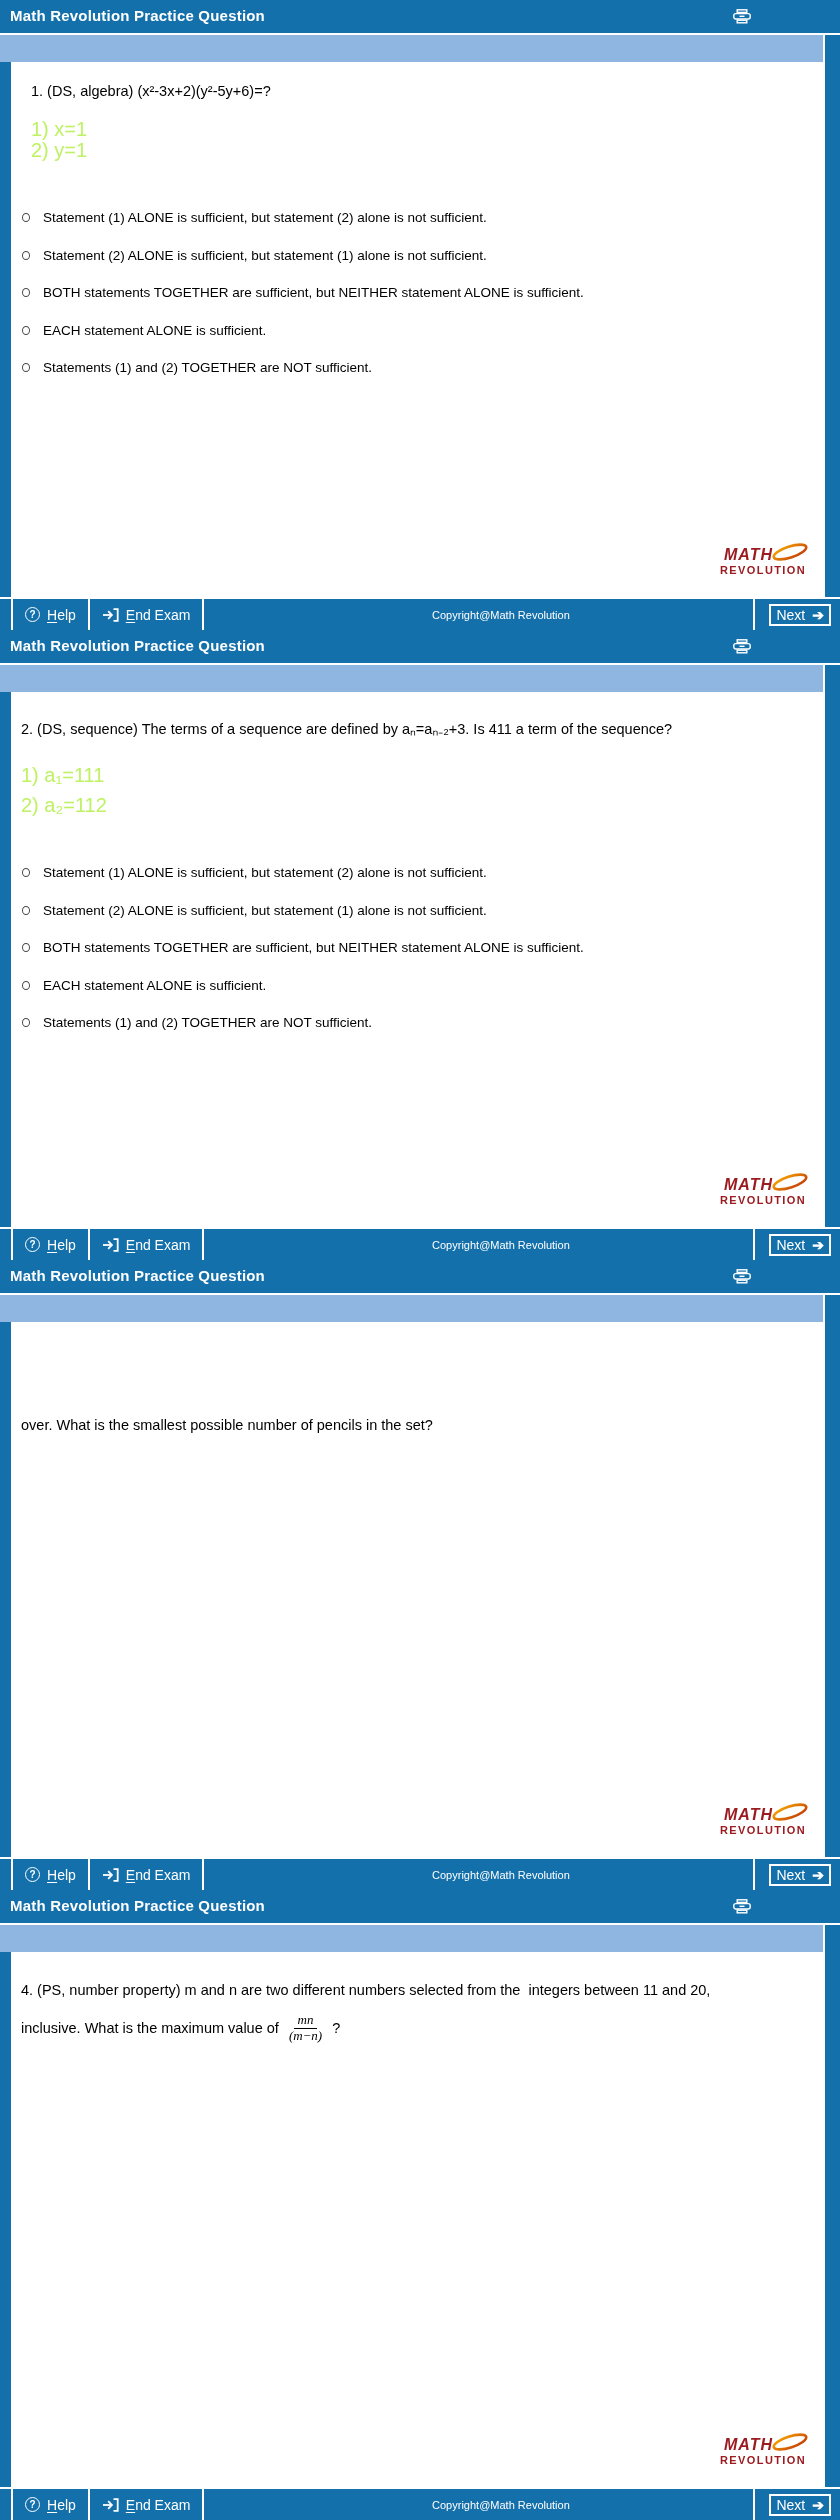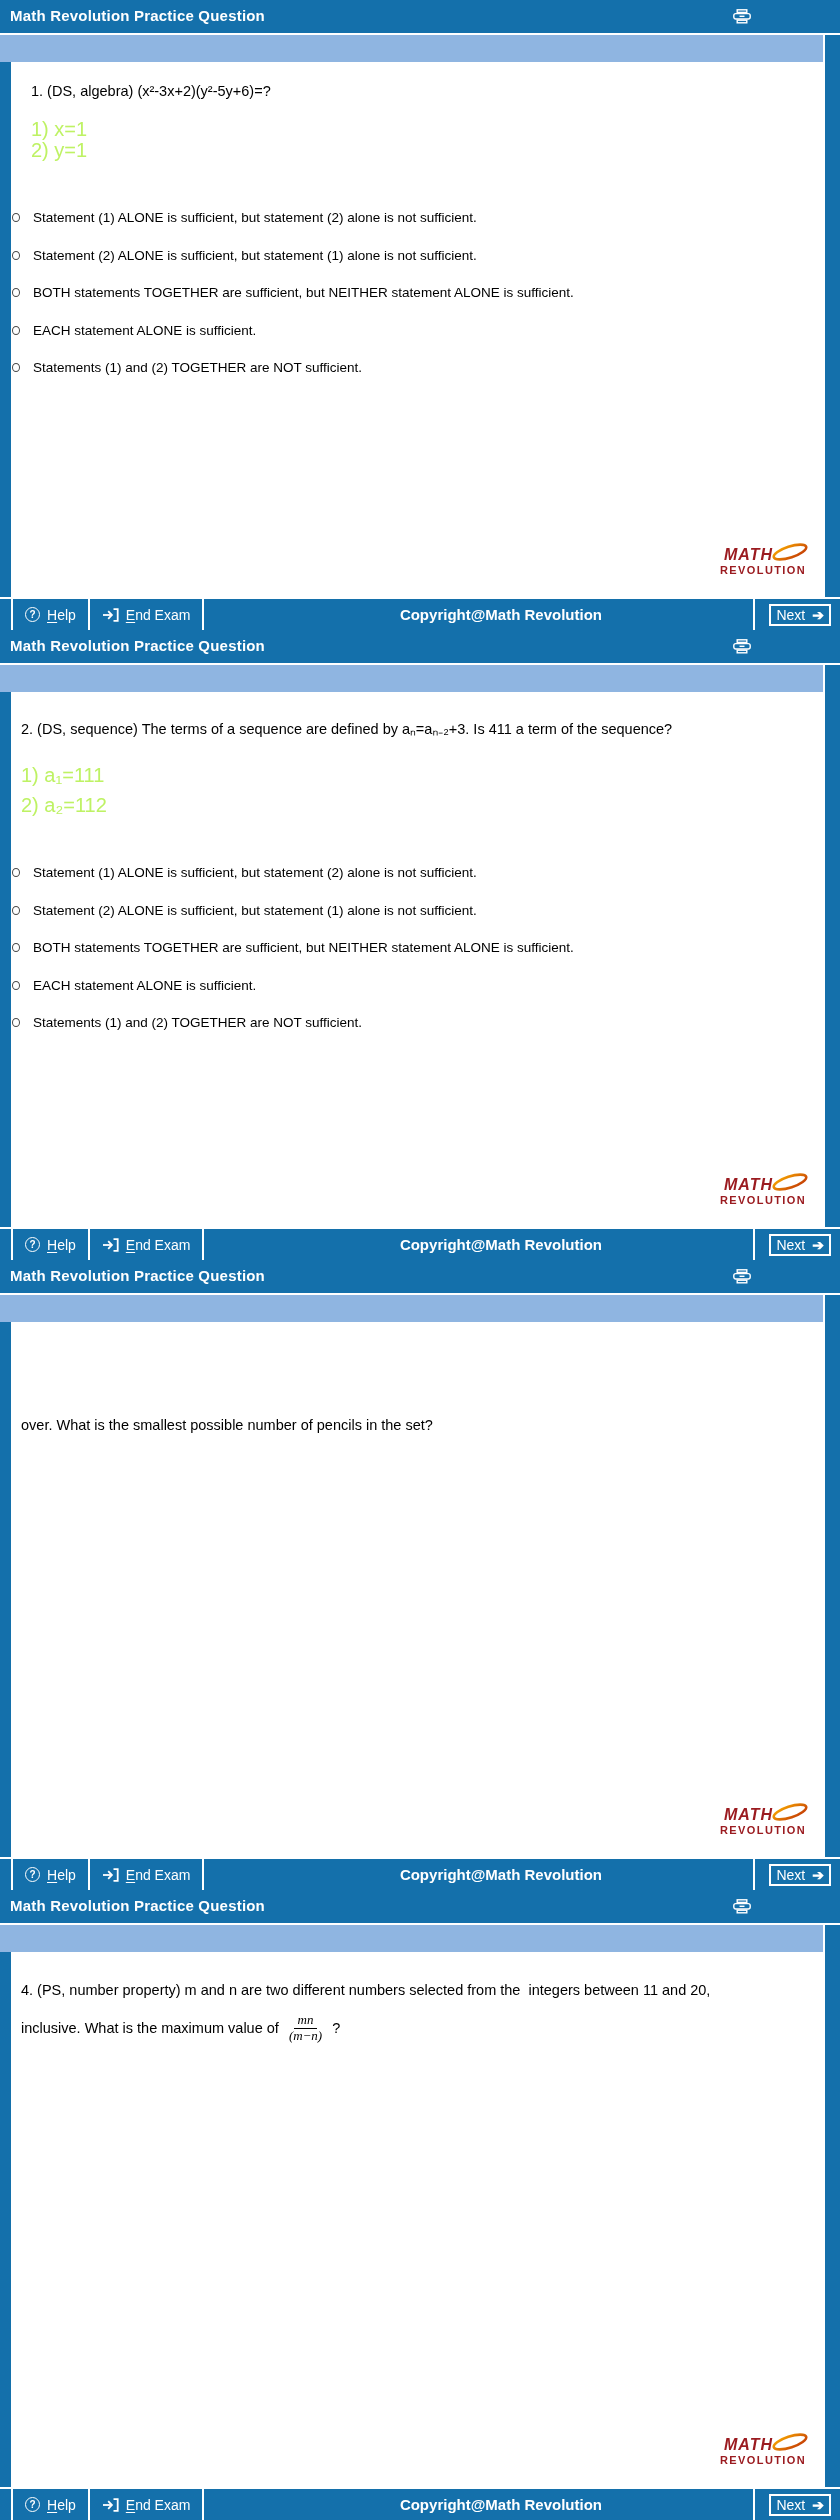--- a/index.html
+++ b/index.html
@@ -11,21 +11,21 @@
   
   .hline{position:absolute;left:0;right:0;top:33px;height:2px;background:#ffffff;}
   
   .strip{position:absolute;left:0;right:15px;top:35px;height:27px;background:#8fb5e1;border-right:2px solid #ffffff;}
   
   .card{position:absolute;left:11px;right:15px;top:62px;bottom:33px;background:#ffffff;border-left:2px solid #ffffff;border-right:2px solid #ffffff;}
   .q{position:absolute;color:#000;font-size:14.5px;white-space:pre-wrap;}
   .q-lines div{white-space:pre-wrap;}
   .stmts div{white-space:pre-wrap;}
   .stmts{position:absolute;color:#bef264;font-size:20px;}
-  .opts{position:absolute;left:12px;}
+  .opts{position:absolute;left:22px;}
   .opt-row{display:flex;align-items:center;height:37.5px;cursor:pointer;}
   .radio{width:8px;height:9px;border:1px solid #4a4a4a;border-radius:50%;background:#fff;margin-right:13px;flex:0 0 auto;box-sizing:border-box;}
   .opt-label{font-size:13.5px;color:#000;}
   .choices{position:absolute;left:22px;font-size:13px;color:#ffffff;}
   .choice{display:inline-block;width:56px;}
   .choice:last-child{width:auto;}
   
   .q-row{position:absolute;display:flex;align-items:center;font-size:14.5px;color:#000;}
   .frac{display:inline-flex;flex-direction:column;align-items:center;margin:0 9px;font-family:"Liberation Serif",serif;font-style:italic;font-size:13px;line-height:1.15;color:#000;}
   .frac .num{border-bottom:1px solid #000;padding:0 4px;}
@@ -35,21 +35,21 @@
   .logo-math{position:absolute;left:4px;top:1px;color:#9b1b20;font-weight:bold;font-size:16px;letter-spacing:1px;font-style:italic;}
   .swoosh{position:absolute;left:48px;top:-5px;}
   .logo-rev{position:absolute;left:0;top:19px;color:#9b1b20;font-weight:bold;font-size:11px;letter-spacing:1.4px;}
   
   .bar{position:absolute;left:0;right:0;bottom:0;height:33px;background:#1470ab;border-top:2px solid #ffffff;display:flex;align-items:stretch;color:#ffffff;font-size:14px;box-sizing:border-box;}
   .bar-pad{width:11px;}
   .vsep{width:2px;background:#ffffff;}
   .bar-btn{display:flex;align-items:center;gap:7px;padding:0 12px;cursor:pointer;white-space:nowrap;}
   .help-circle{width:15px;height:15px;border:1.5px solid #ffffff;border-radius:50%;display:flex;align-items:center;justify-content:center;font-size:10px;font-weight:bold;box-sizing:border-box;}
   .u{text-decoration:underline;text-underline-offset:2px;}
-  .copyright{flex:1;display:flex;align-items:center;justify-content:center;font-weight:bold;font-size:15px;margin-left:44px;}
+  .copyright{flex:1;display:flex;align-items:center;justify-content:center;font-weight:normal;font-size:11px;margin-left:44px;}
   .next-wrap{display:flex;align-items:center;padding:0 9px 0 14px;}
   .next-btn{border:2px solid #ffffff;padding:1px 5px;display:flex;align-items:center;gap:7px;cursor:pointer;font-size:14px;}
   .next-arrow{font-weight:bold;}
 </style>
 </head>
 <body>
 
 <div class="panel">
   <div class="title-text">Math Revolution Practice Question</div>
   <div class="printer">

